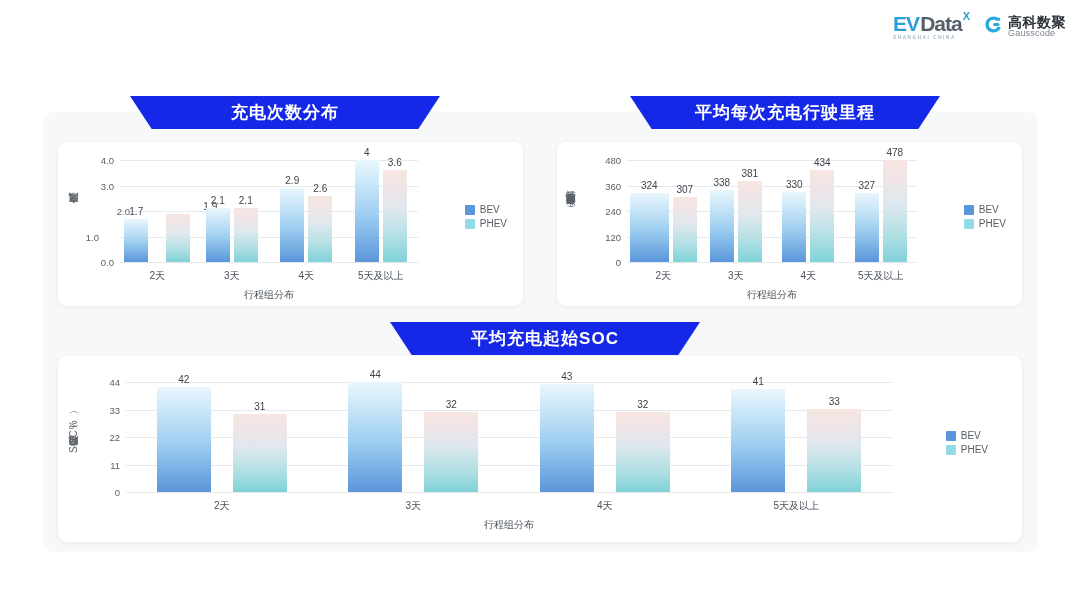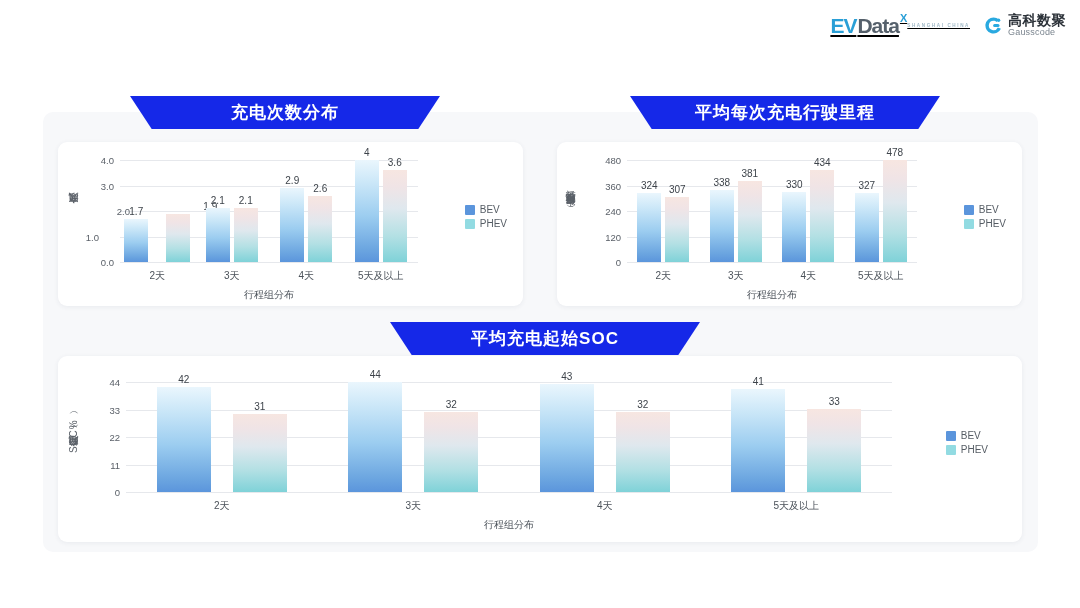--- a/index.html
+++ b/index.html
@@ -6,33 +6,33 @@
   html, body {
     width: 1080px; height: 608px;
     background: #ffffff;
     font-family: "Liberation Sans", "DejaVu Sans", sans-serif;
     overflow: hidden;
   }
   #page { position: relative; width: 1080px; height: 608px; background:#fff; }
 
   
   .logos { position:absolute; top:13px; right:14px; display:flex; align-items:center; gap:14px; }
-  .logo-evdata { display:flex; flex-direction:row; align-items:center; line-height:1;text-decoration:underline; }
+  .logo-evdata { display:flex; flex-direction:column; align-items:flex-start; line-height:1; }
   .evd-row { display:flex; align-items:flex-start; }
   .evd-ev {
     font-family:"Liberation Sans", sans-serif; font-weight:700; font-size:21px;
     letter-spacing:-1px; color:#2a9fd6;
   }
   .evd-data {
     font-family:"Liberation Sans", sans-serif; font-weight:700; font-size:21px;
     letter-spacing:-1px; color:#55606b; margin-left:1px;
   }
   .evd-x { font-size:11px; font-weight:700; color:#2a9fd6; margin-left:1px; margin-top:-2px; }
   .evd-sub { font-size:4.6px; letter-spacing:1.6px; color:#9fb8c6; margin-top:2px; font-weight:700; }
-  .logo-gauss { display:flex; align-items:center; gap:5px; }
+  .logo-gauss { display:flex; gap:5px; }
   .gauss-icon { width:19px; height:19px; position:relative; }
   .gauss-txt { display:flex; flex-direction:column; line-height:1.05; }
   .gauss-cn { font-size:14px; font-weight:700; color:#2b3138; letter-spacing:0.5px; }
   .gauss-en { font-size:9px; color:#7b858f; letter-spacing:0.2px; }
 
   
   .panel {
     position:absolute; left:43px; top:112px; width:995px; height:440px;
     background:#f7f8fa; border-radius:10px;
   }
@@ -209,21 +209,21 @@
         <div class="gline" style="top: 76.5px;"></div>
         <div class="gline" style="top: 102px;"></div>
       </div>
       <div class="ytick" style="top: 18px; right: 401px; position: absolute;">480</div>
       <div class="ytick" style="top: 43.5px; right: 401px; position: absolute;">360</div>
       <div class="ytick" style="top: 69px; right: 401px; position: absolute;">240</div>
       <div class="ytick" style="top: 94.5px; right: 401px; position: absolute;">120</div>
       <div class="ytick" style="top: 120px; right: 401px; position: absolute;">0</div>
       <div class="bars" style="left: 70px; top: 18px; width: 290px; height: 102px;">
         <div class="group" style="width: 72.5px; gap: 4px;">
-          <div class="bar bar-bev" style="width: 24px; height: 69px;">
+          <div class="bar bar-bev" style="width: 39px; height: 69px;">
             <span class="bar-val" style="font-size: 10px;">324</span>
           </div>
           <div class="bar bar-phev" style="width: 24px; height: 65px;">
             <span class="bar-val" style="font-size: 10px;">307</span>
           </div>
         </div>
         <div class="group" style="width: 72.5px; gap: 4px;">
           <div class="bar bar-bev" style="width: 24px; height: 72px;">
             <span class="bar-val" style="font-size: 10px;">338</span>
           </div>

